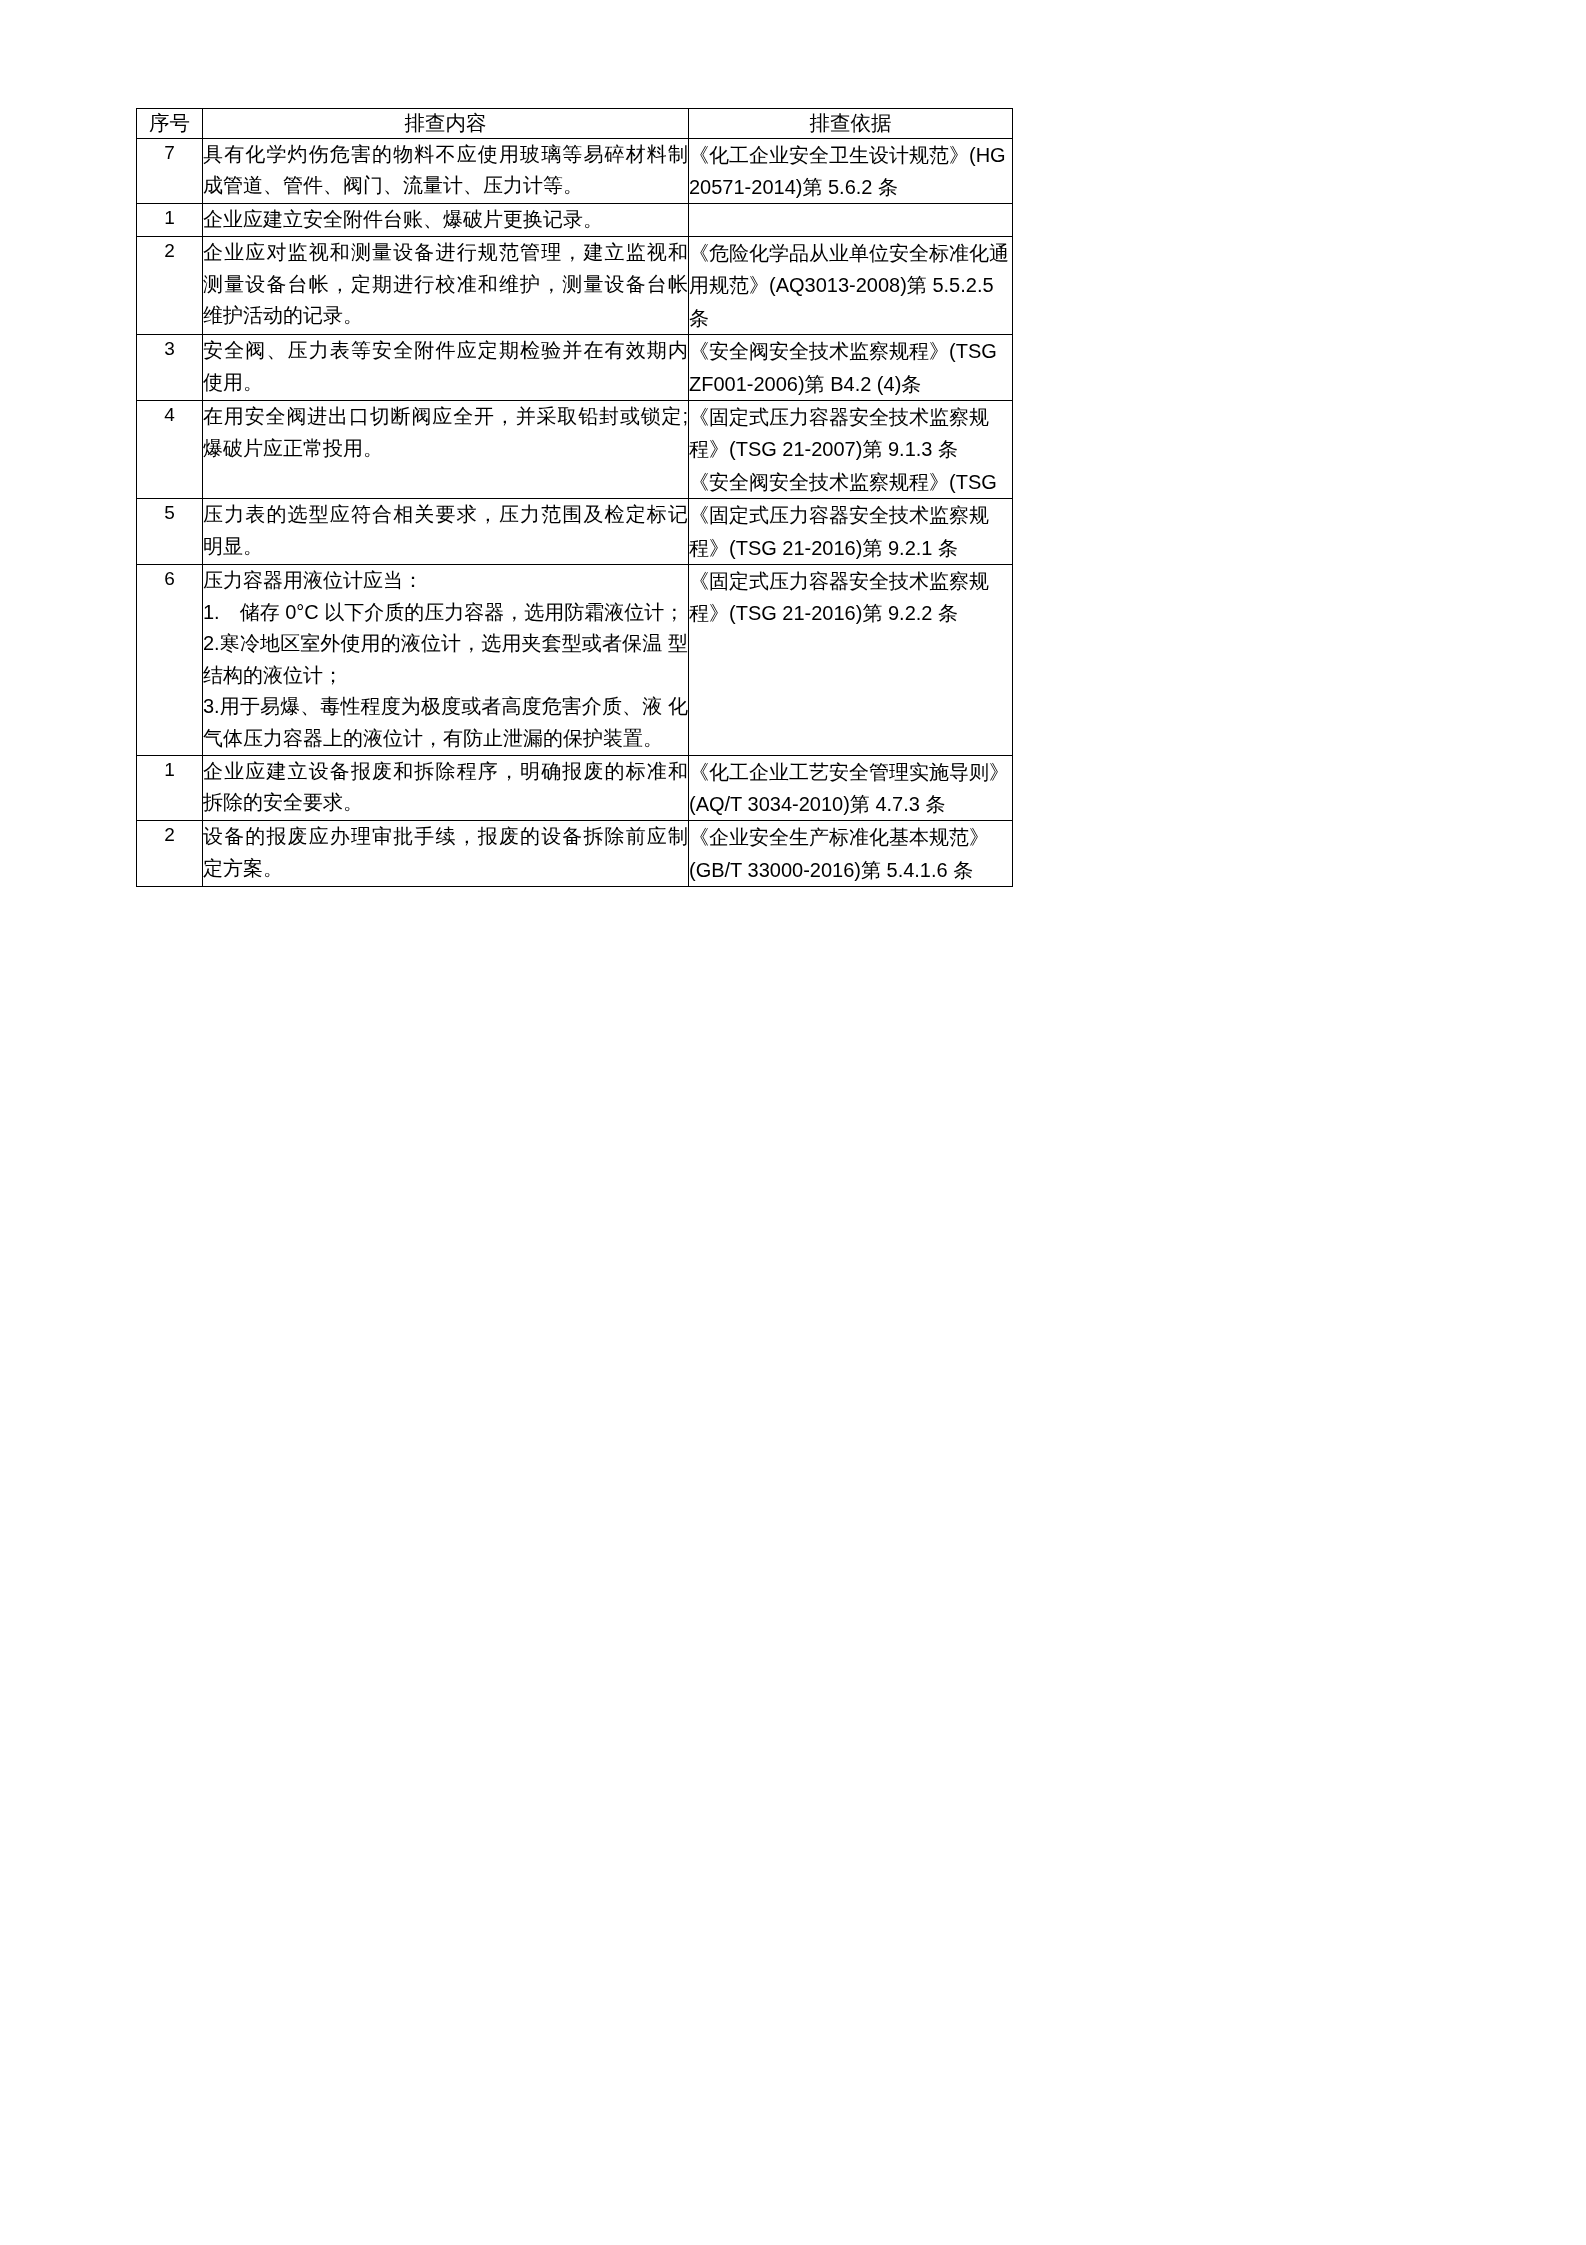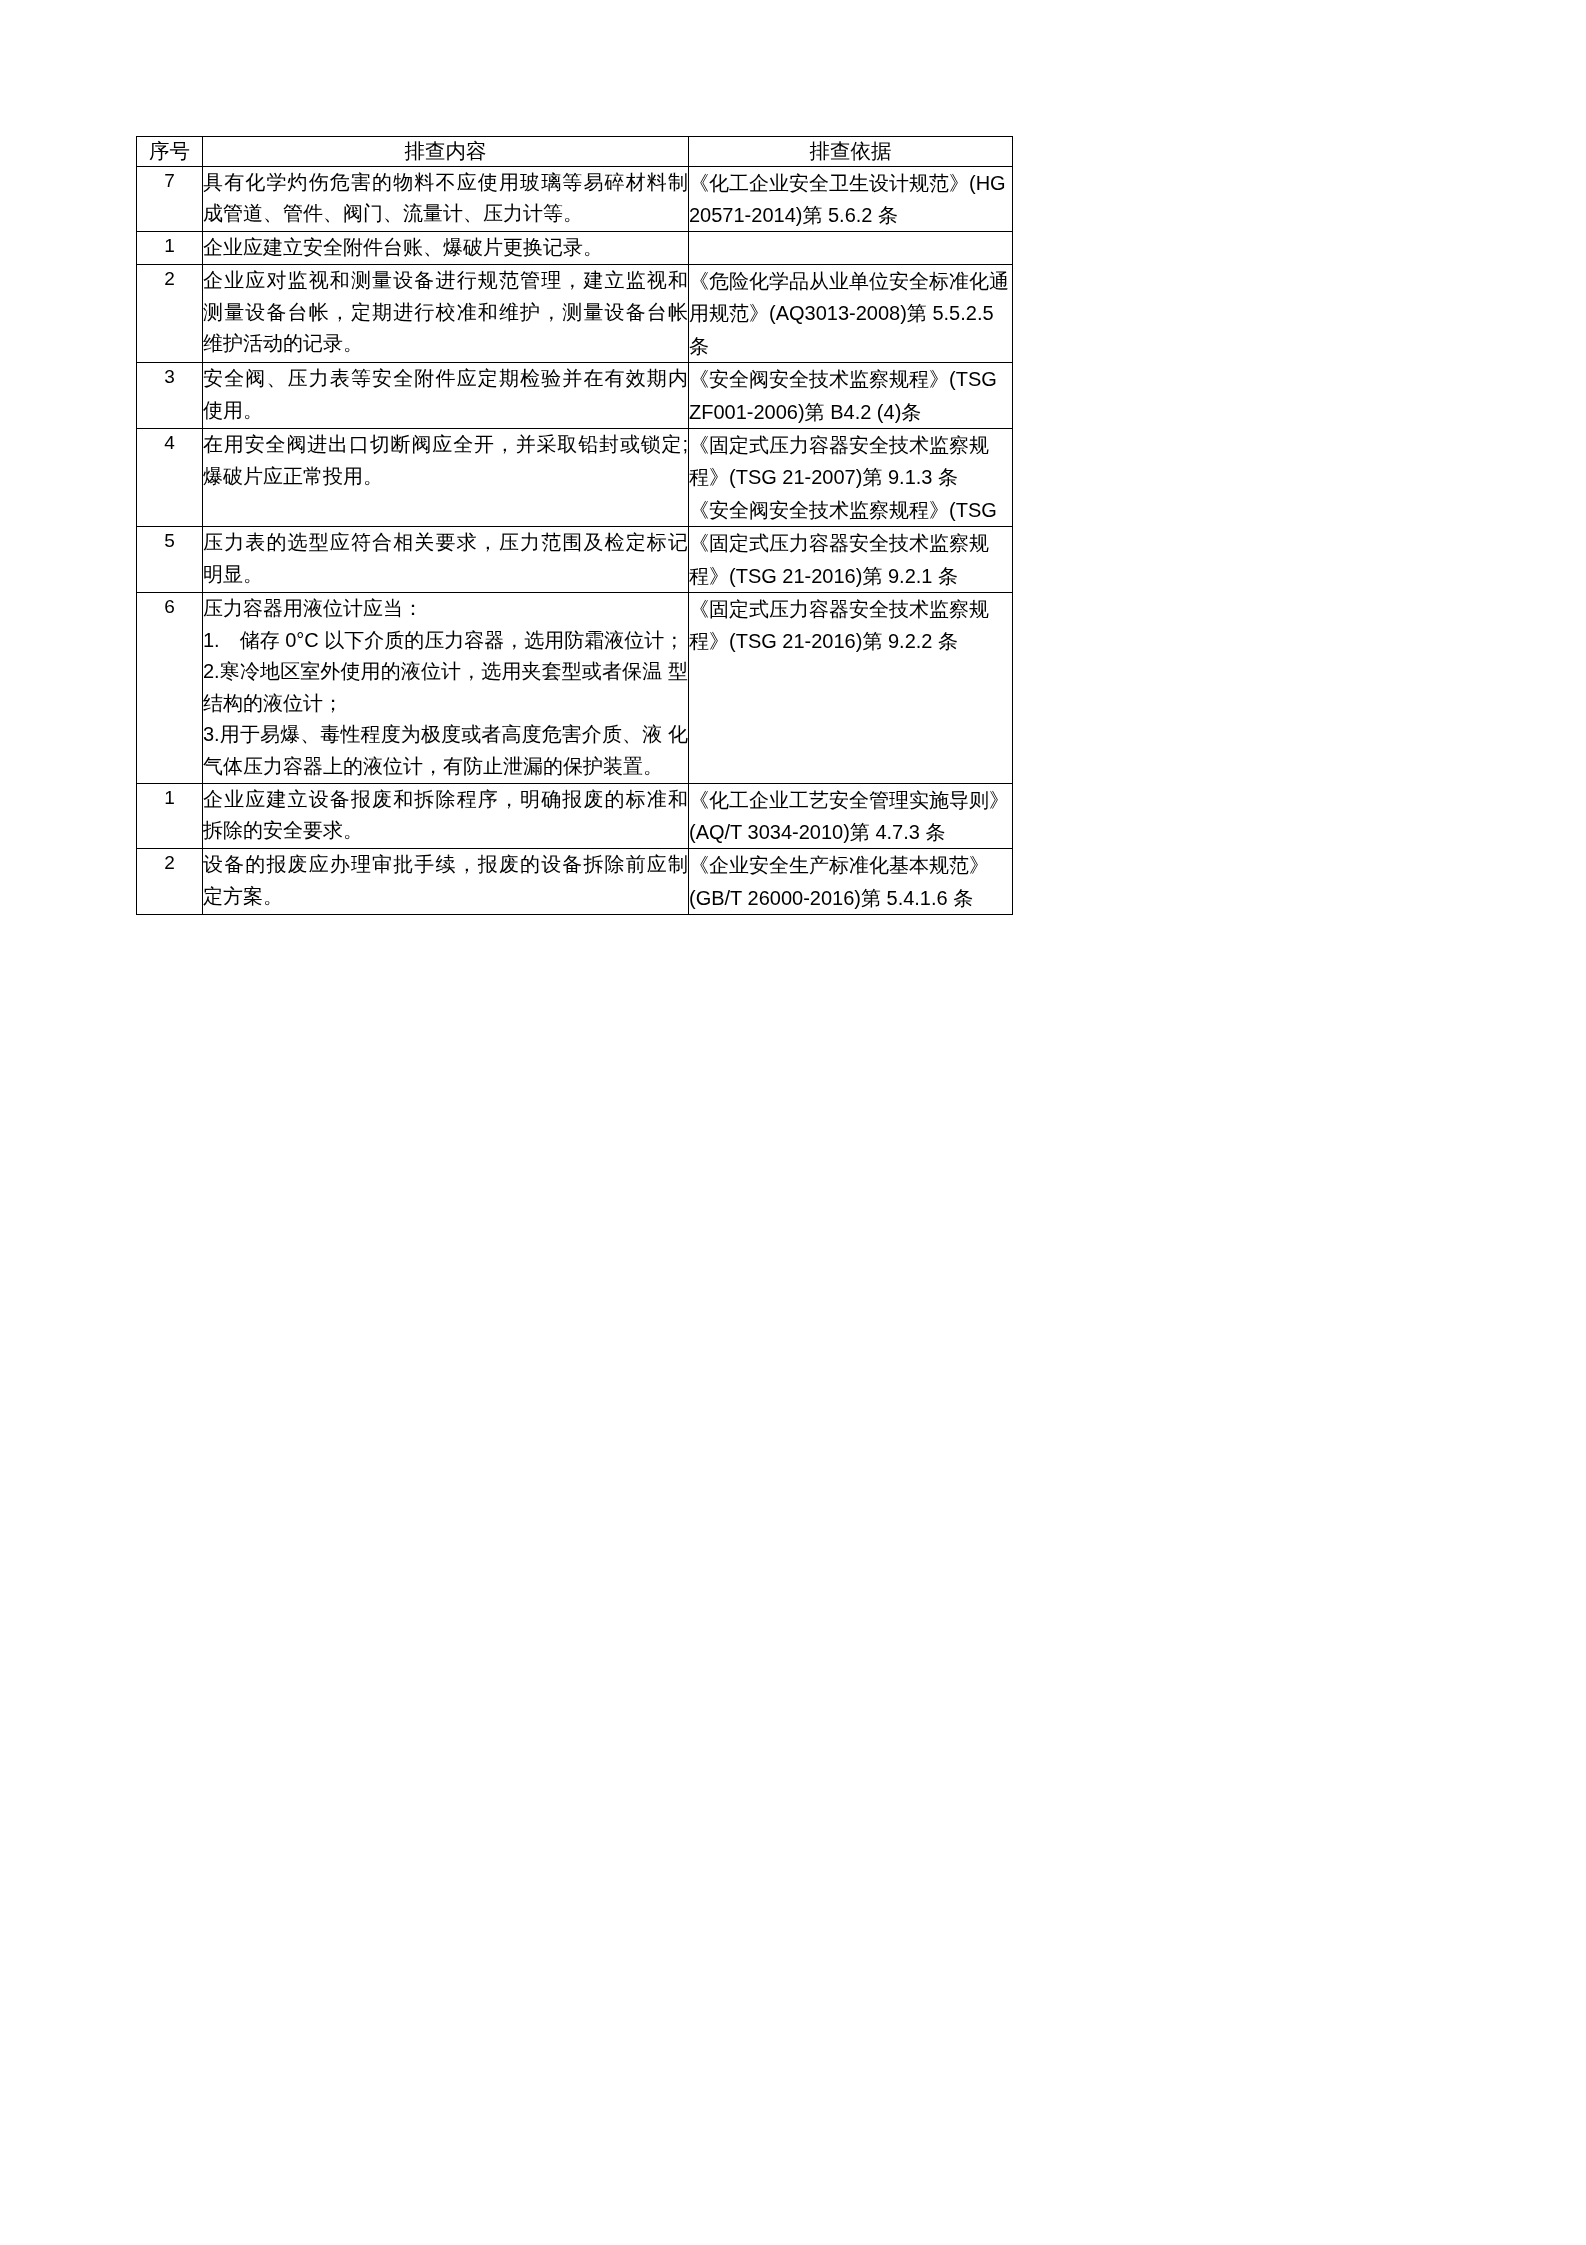--- a/index.html
+++ b/index.html
@@ -10,21 +10,20 @@
   body {
     width: 1586px;
     height: 2245px;
     font-family: "Liberation Sans", sans-serif;
     color: #000000;
     position: relative;
   }
   .page {
     box-sizing: border-box;
     padding: 108px 116px 0 136px;
-    margin-top: 28px;
   }
   table.checklist {
     border-collapse: collapse;
     width: 876px;
     table-layout: fixed;
   }
   table.checklist td,
   table.checklist th {
     border: 1px solid #000000;
     vertical-align: top;
@@ -139,17 +138,17 @@
 
       <tr>
         <td class="cell-no vmid">1</td>
         <td class="cell-body">企业应建立设备报废和拆除程序，明确报废的标准和 拆除的安全要求。</td>
         <td class="cell-ref clip-1">《化工企业工艺安全管理实施导则》(AQ/T 3034-2010)第 4.7.3 条</td>
       </tr>
 
       <tr>
         <td class="cell-no vmid">2</td>
         <td class="cell-body">设备的报废应办理审批手续，报废的设备拆除前应制 定方案。</td>
-        <td class="cell-ref clip-2">《企业安全生产标准化基本规范》(GB/T 26000-2016)第 5.4.1.6 条</td>
+        <td class="cell-ref clip-2">《企业安全生产标准化基本规范》(GB/T 33000-2016)第 5.4.1.6 条</td>
       </tr>
     </tbody>
   </table>
 </div>
 
 </body></html>

